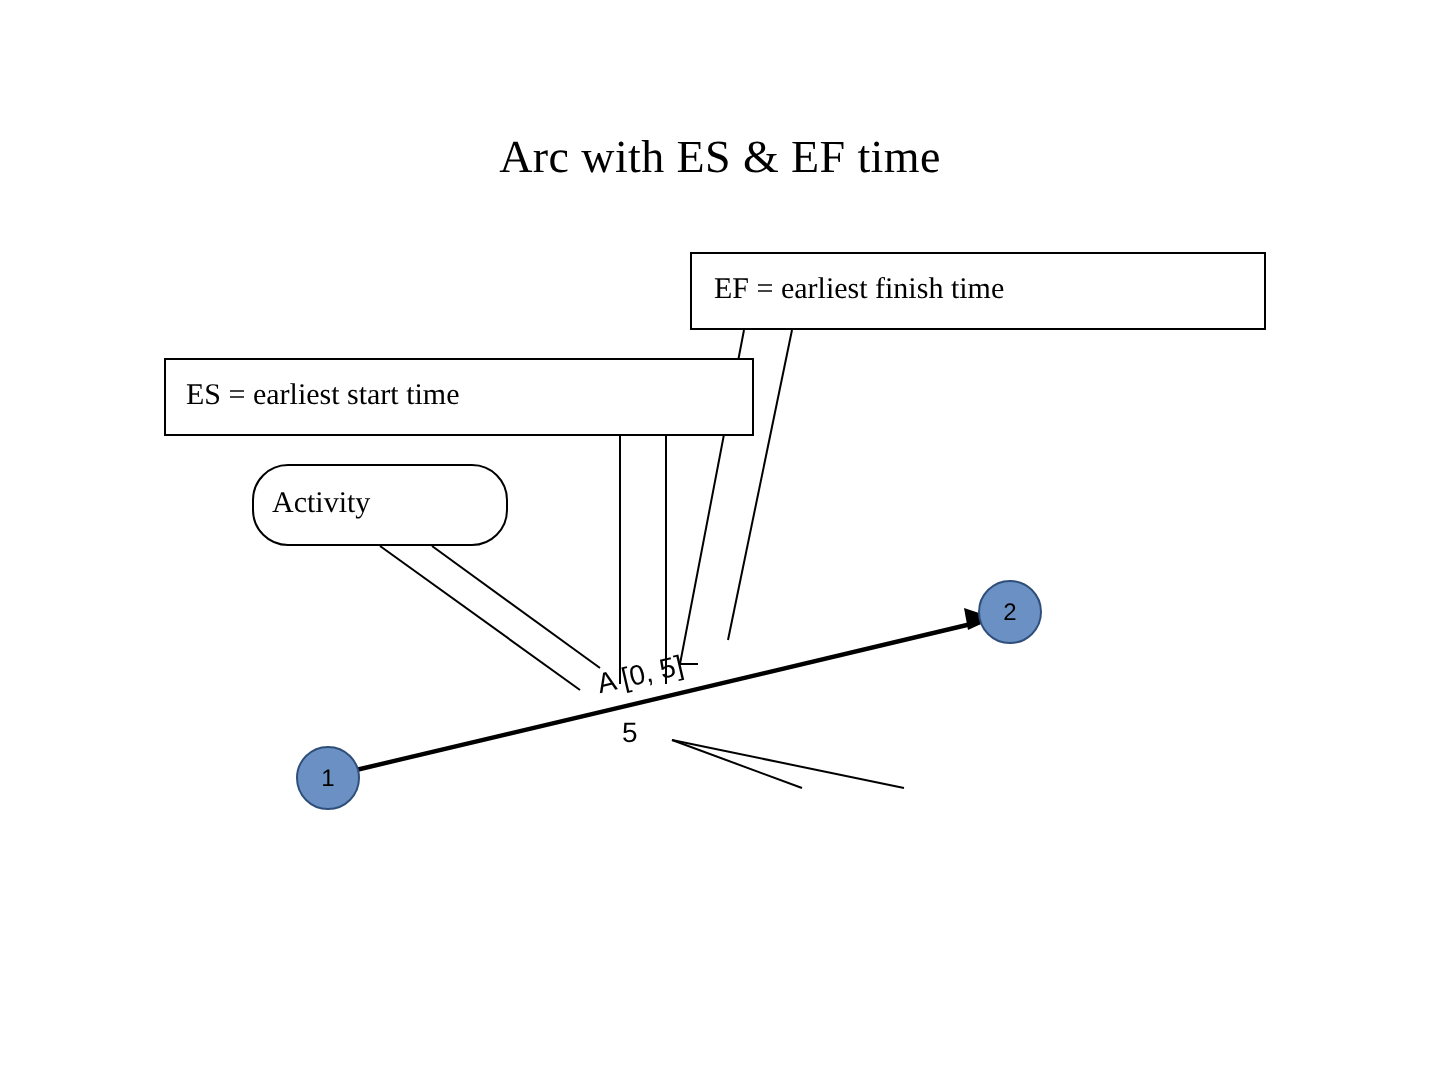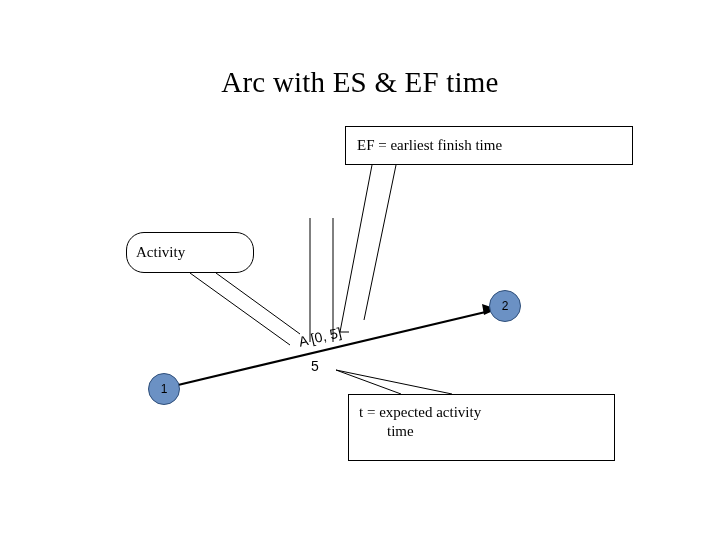--- a/index.html
+++ b/index.html
@@ -30,21 +30,21 @@
     height: 540px;
     pointer-events: none;
   }
   .title {
     position: absolute;
     left: 0;
     top: 66px;
     width: 720px;
     text-align: center;
     font-family: "Liberation Serif", serif;
-    font-size: 29px;
+    font-size: 23px;
     color: #000000;
     letter-spacing: 0.2px;
   }
   .callout {
     position: absolute;
     box-sizing: border-box;
     border: 1px solid #000000;
     background: #ffffff;
     font-family: "Liberation Serif", serif;
     font-size: 15px;
@@ -177,31 +177,28 @@
       <polyline points="401,394 336,370" fill="none" stroke="#000000" stroke-width="1"></polyline>
     </g>
   </svg>
 
   <div class="title">Arc with ES &amp; EF time</div>
 
   <div class="callout" id="callout-ef">
     <span class="txt">EF = earliest finish time</span>
   </div>
 
+  <div class="callout" id="callout-es">
+    <span class="txt">ES = earliest start time</span>
+  </div>
 
   <div class="callout" id="callout-activity">
     <span class="txt">Activity</span>
   </div>
 
-  <div class="callout" id="callout-t">
-    <span class="txt">
-      <span class="l1">t = expected activity</span>
-      <span class="l2">time</span>
-    </span>
-  </div>
 
   <div class="node" id="node-1">1</div>
   <div class="node" id="node-2">2</div>
 
   <div class="arc-label" id="arc-label-name">A [0, 5]</div>
   <div class="arc-label" id="arc-label-time">5</div>
 
 </div>
 
 </body></html>

